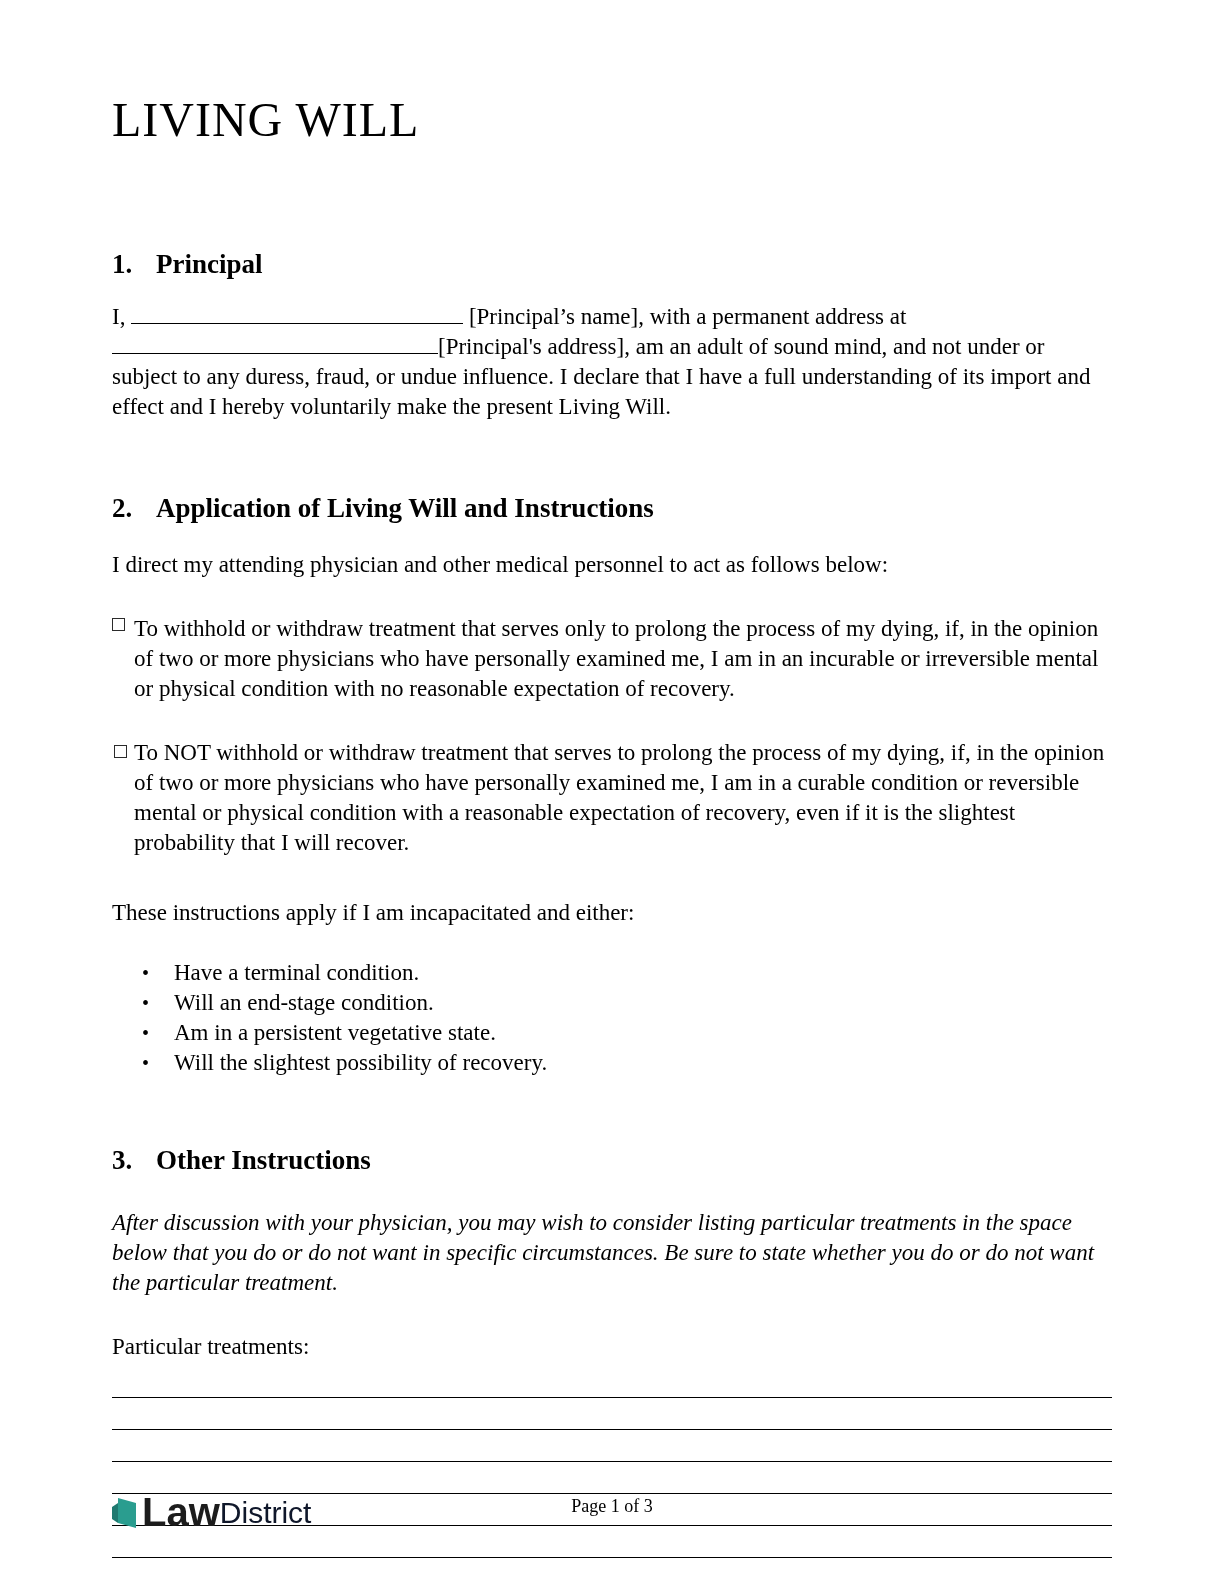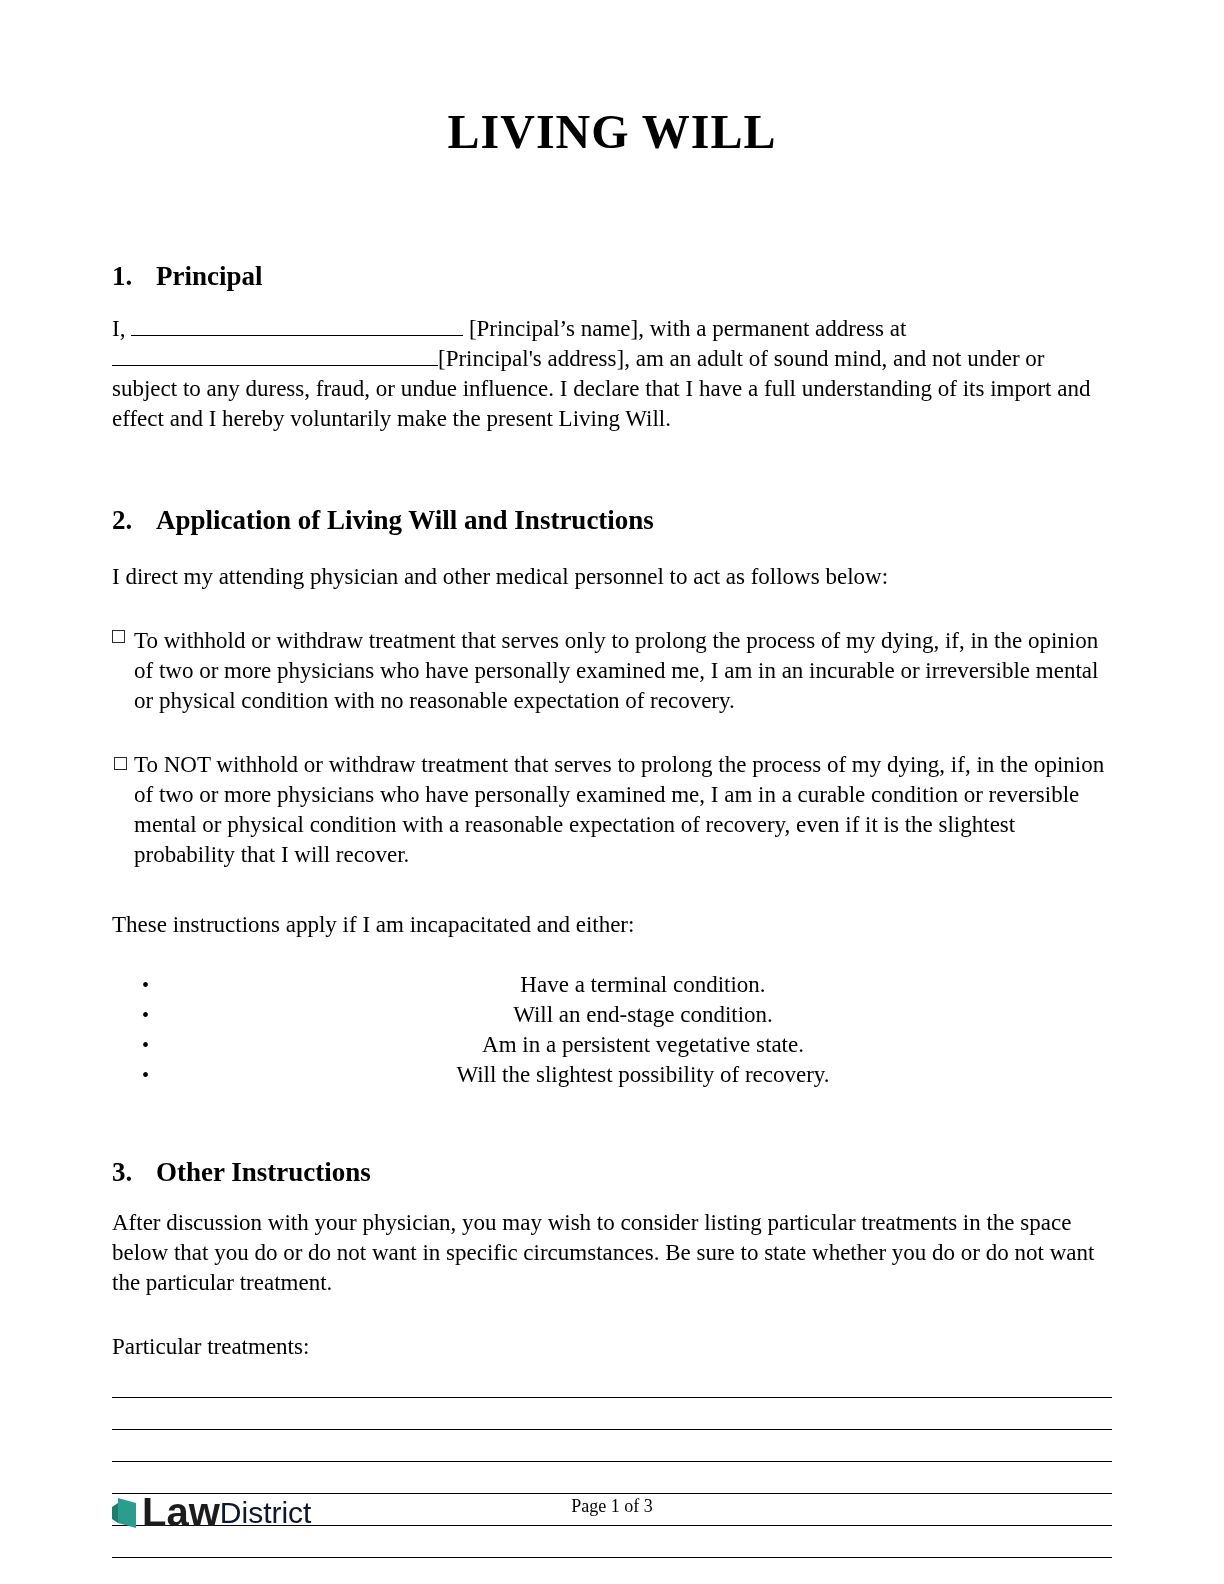--- a/index.html
+++ b/index.html
@@ -9,25 +9,24 @@
     height: 1584px;
     margin: 0 auto;
     background: #ffffff;
     box-sizing: border-box;
     padding: 92px 112px 0 112px;
     font-family: "Liberation Serif", serif;
     color: #000000;
     overflow: hidden;
   }
   .doc-title {
-    margin: 12px;
-    text-align: center;
+    margin: 0;
     font-size: 48px;
     line-height: 56px;
-    font-weight: bold;
+    font-weight: normal;
     letter-spacing: 1px;
   }
   .section-heading {
     display: flex;
     font-size: 27px;
     line-height: 32px;
     font-weight: bold;
     margin: 0;
   }
   .section-num { width: 44px; flex: 0 0 44px; }
@@ -58,36 +57,36 @@
     left: 0;
     top: 4px;
     width: 13px;
     height: 13px;
     border: 1.6px solid #2b2b2b;
     box-sizing: border-box;
     background: #ffffff;
   }
   .cb2 .checkbox-box { top: 7px; left: 2px; }
   .apply-intro { margin-top: 40px; }
-  .conditions { margin-top: 30px; text-align: center; }
+  .conditions { margin-top: 30px; }
   .condition-item {
     position: relative;
     padding-left: 62px;
     font-size: 23px;
     line-height: 30px;
   }
   .condition-item::before {
     content: "\2022";
     position: absolute;
     left: 30px;
     top: 0;
     font-size: 20px;
   }
   .s3-heading { margin-top: 66px; }
-  .s3-para { margin-top: 20px; }
+  .s3-para { margin-top: 32px; font-style: italic; }
   .treatments-label { margin-top: 34px; }
   .rule-lines { margin-top: 4px; }
   .rule-line {
     height: 31px;
     border-bottom: 1.5px solid #000;
   }
   .footer {
     position: absolute;
     left: 112px;
     right: 112px;

